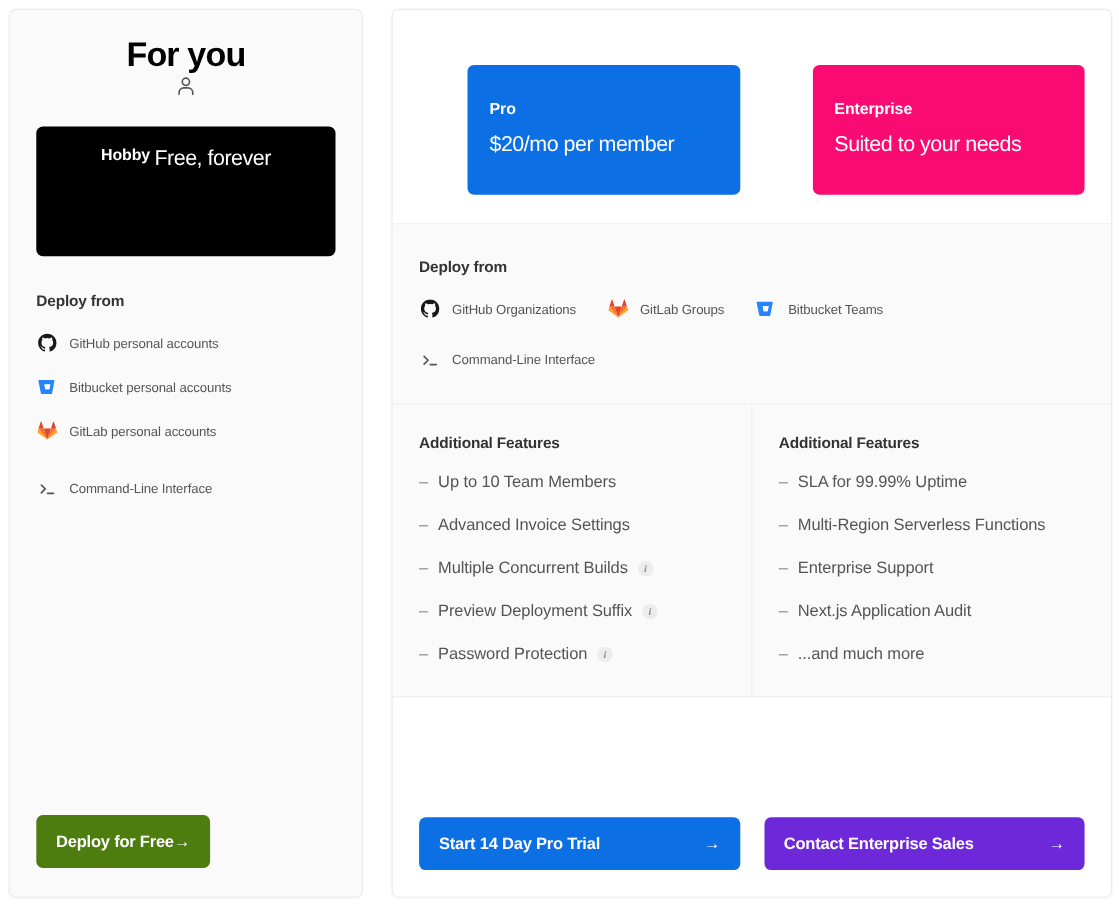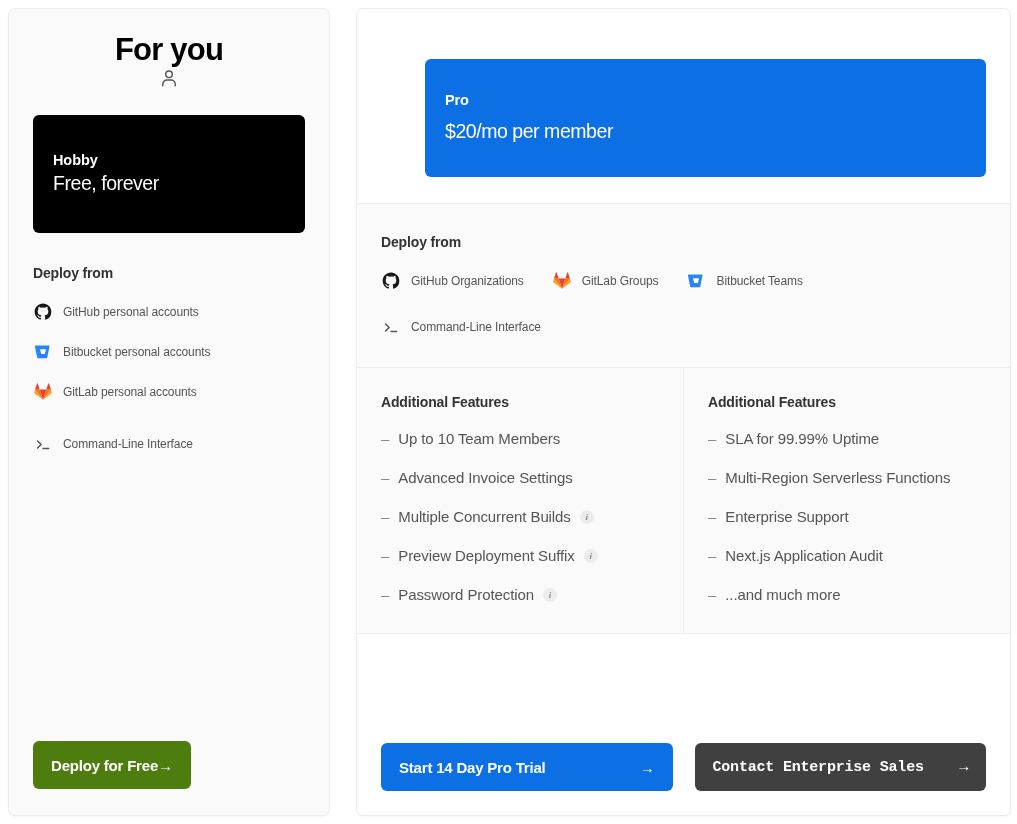--- a/index.html
+++ b/index.html
@@ -50,21 +50,20 @@
     line-height: 1.1;
   }
   .head-icon { color: #555555; display: flex; align-items: center; }
 
   .plan-tile {
     margin: 26px 24px 0 24px;
     border-radius: 6px;
     padding: 18px 20px 20px 20px;
     min-height: 118px;
     display: flex;
-    flex-direction: column;
     justify-content: center;
     gap: 4px;
   }
   .plan-tile.hobby { background: #000000; }
   .plan-name {
     font-size: 14.5px;
     font-weight: 700;
     color: #ffffff;
     letter-spacing: -0.1px;
   }
@@ -113,21 +112,21 @@
     padding: 0 18px;
     height: 48px;
     cursor: pointer;
     border: none;
     font-family: "Liberation Sans", sans-serif;
     text-align: left;
   }
   .cta .arrow { font-size: 15px; line-height: 1; }
   .cta-black { background: #4d7c0f; }
   .cta-blue  { background: #0c6fe3; }
-  .cta-pink  { background: #404040; font-family: Liberation Mono, monospace; }
+  .cta-pink  { background: #6d28d9; }
   .cta-left-wrap { padding: 0 24px 26px 24px; }
 
   
   .panel-right {
     width: 655px;
     height: 808px;
     flex: 0 0 655px;
     background: #ffffff;
   }
   .right-top {
@@ -295,20 +294,24 @@
 
   <section class="panel panel-right">
 
     <div class="right-top">
 
       <div class="tiles-row">
         <div class="plan-tile-team tile-pro">
           <div class="plan-name">Pro</div>
           <div class="plan-price">$20/mo per member</div>
         </div>
+        <div class="plan-tile-team tile-ent">
+          <div class="plan-name">Enterprise</div>
+          <div class="plan-price">Suited to your needs</div>
+        </div>
       </div>
     </div>
 
     <div class="right-deploy">
       <div class="section-label">Deploy from</div>
 
       <div class="src-row-inline">
         <div class="src-item">
           <span class="ico">
             <svg width="18" height="18" viewBox="0 0 24 24" fill="#18181b">

